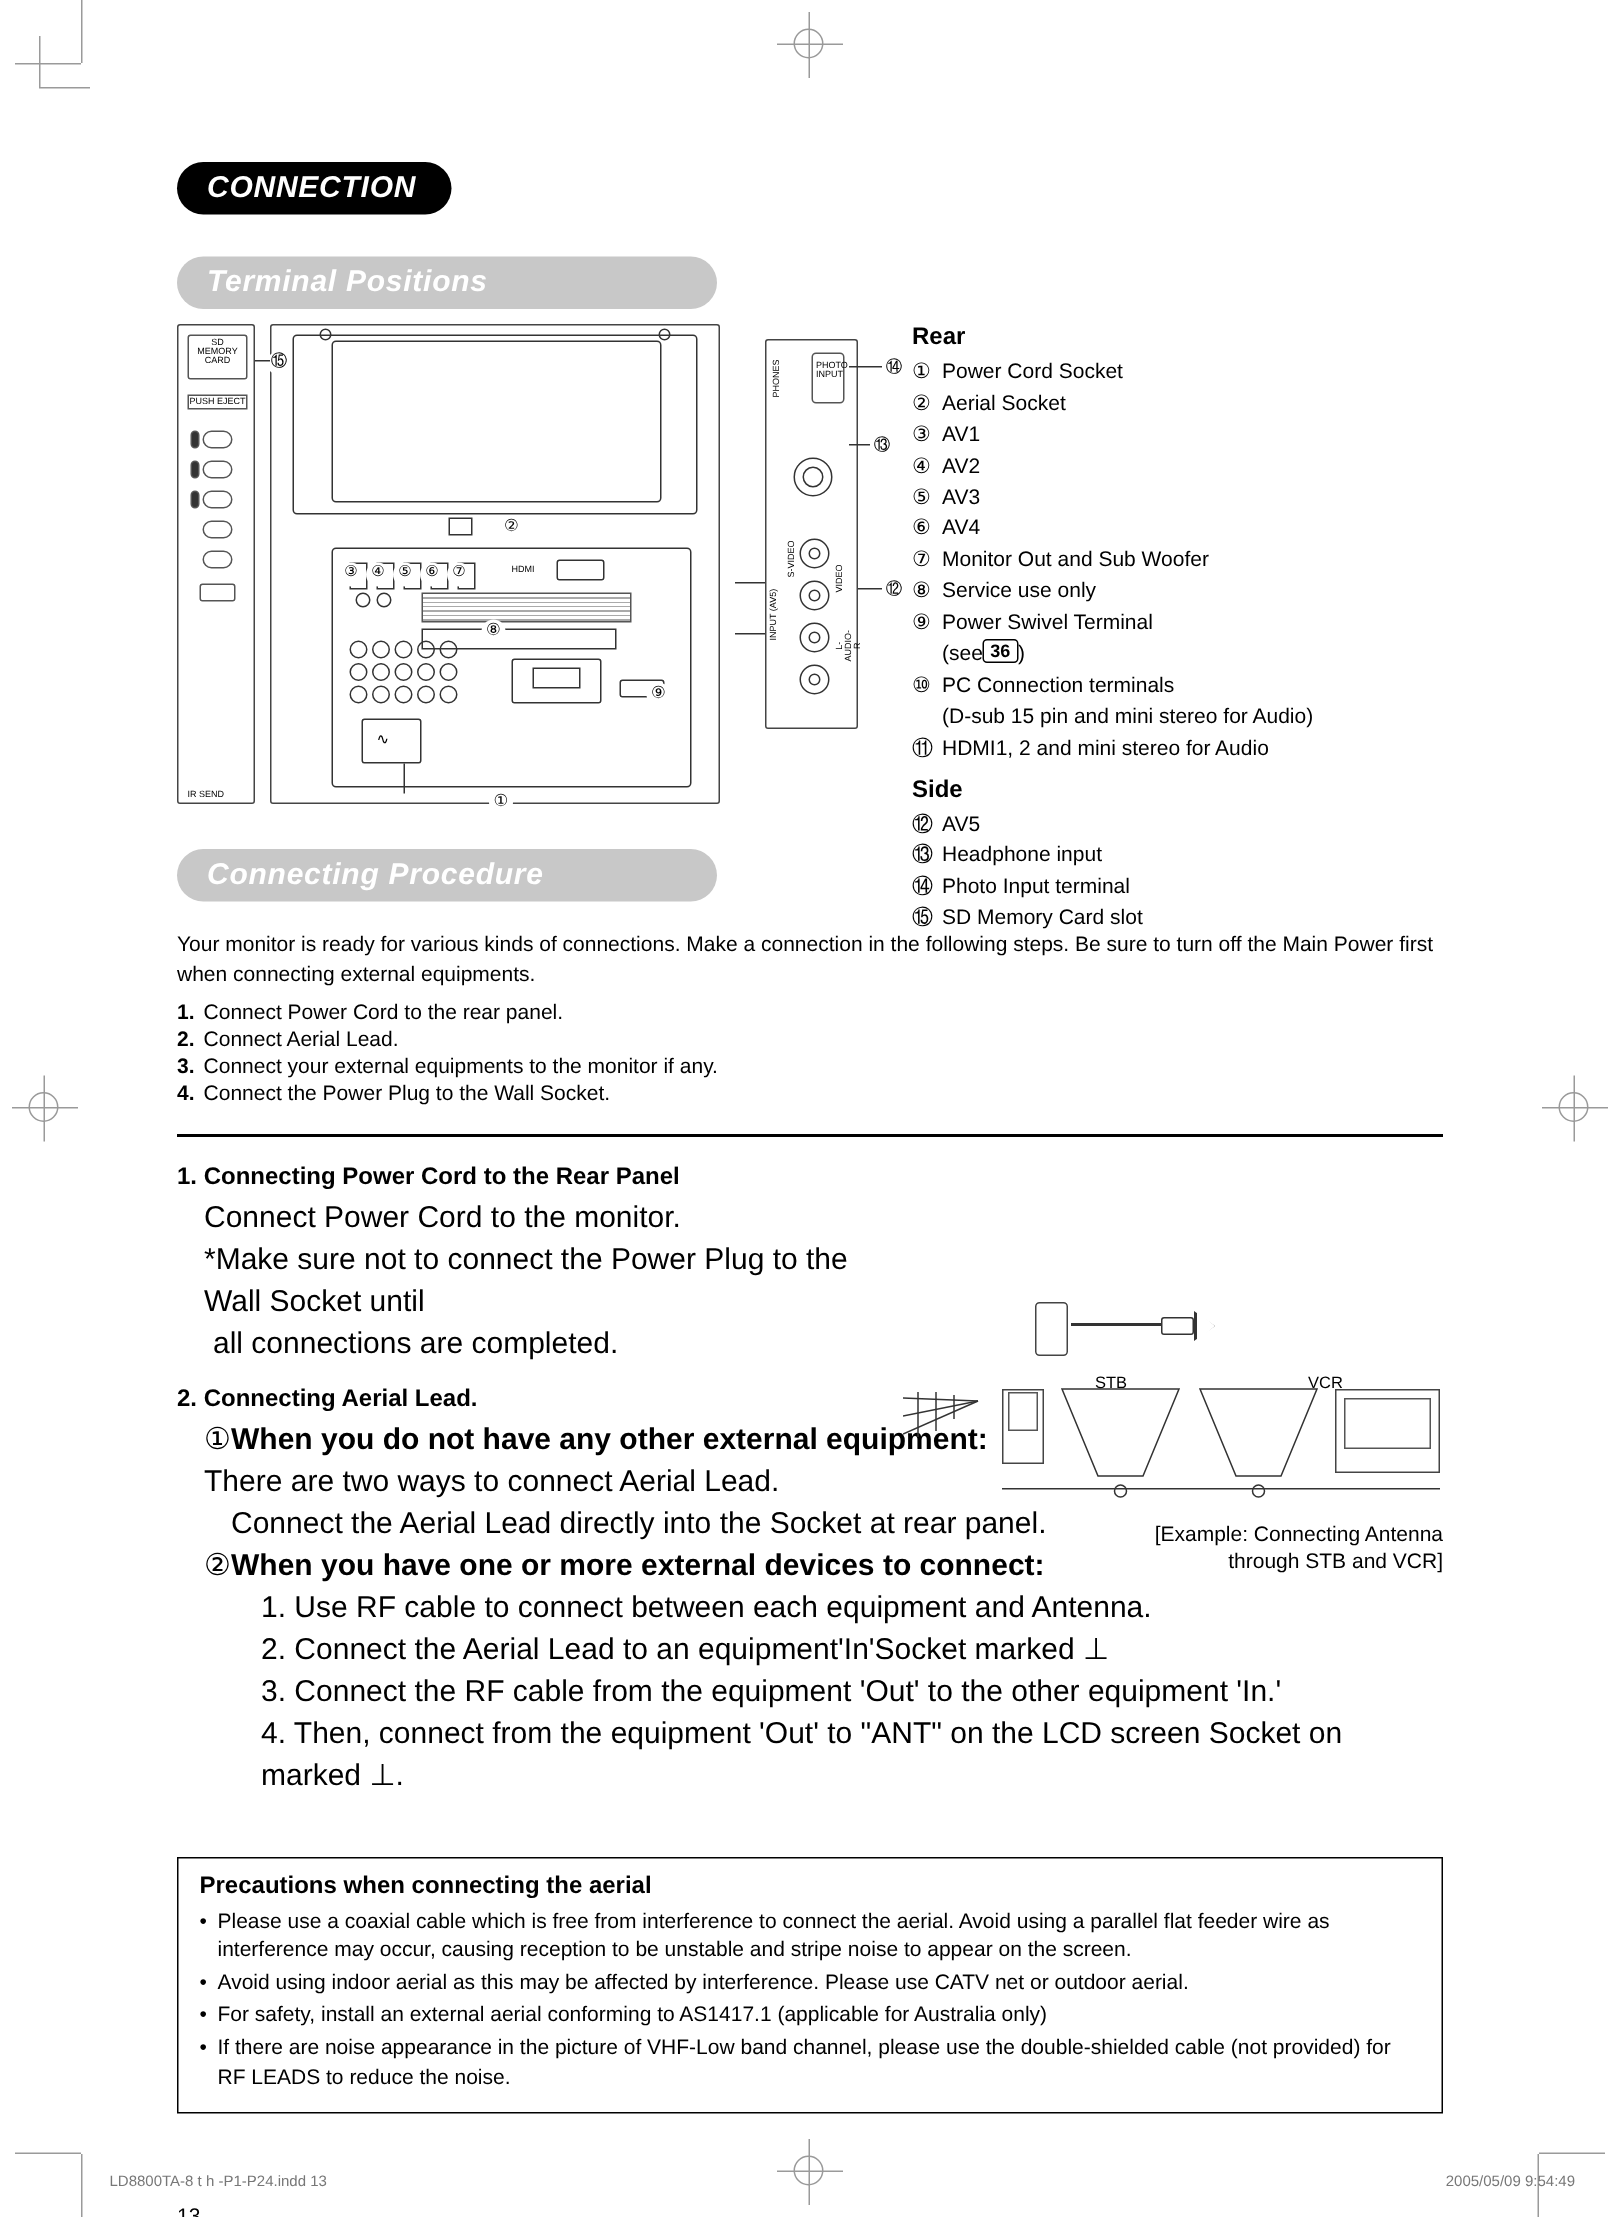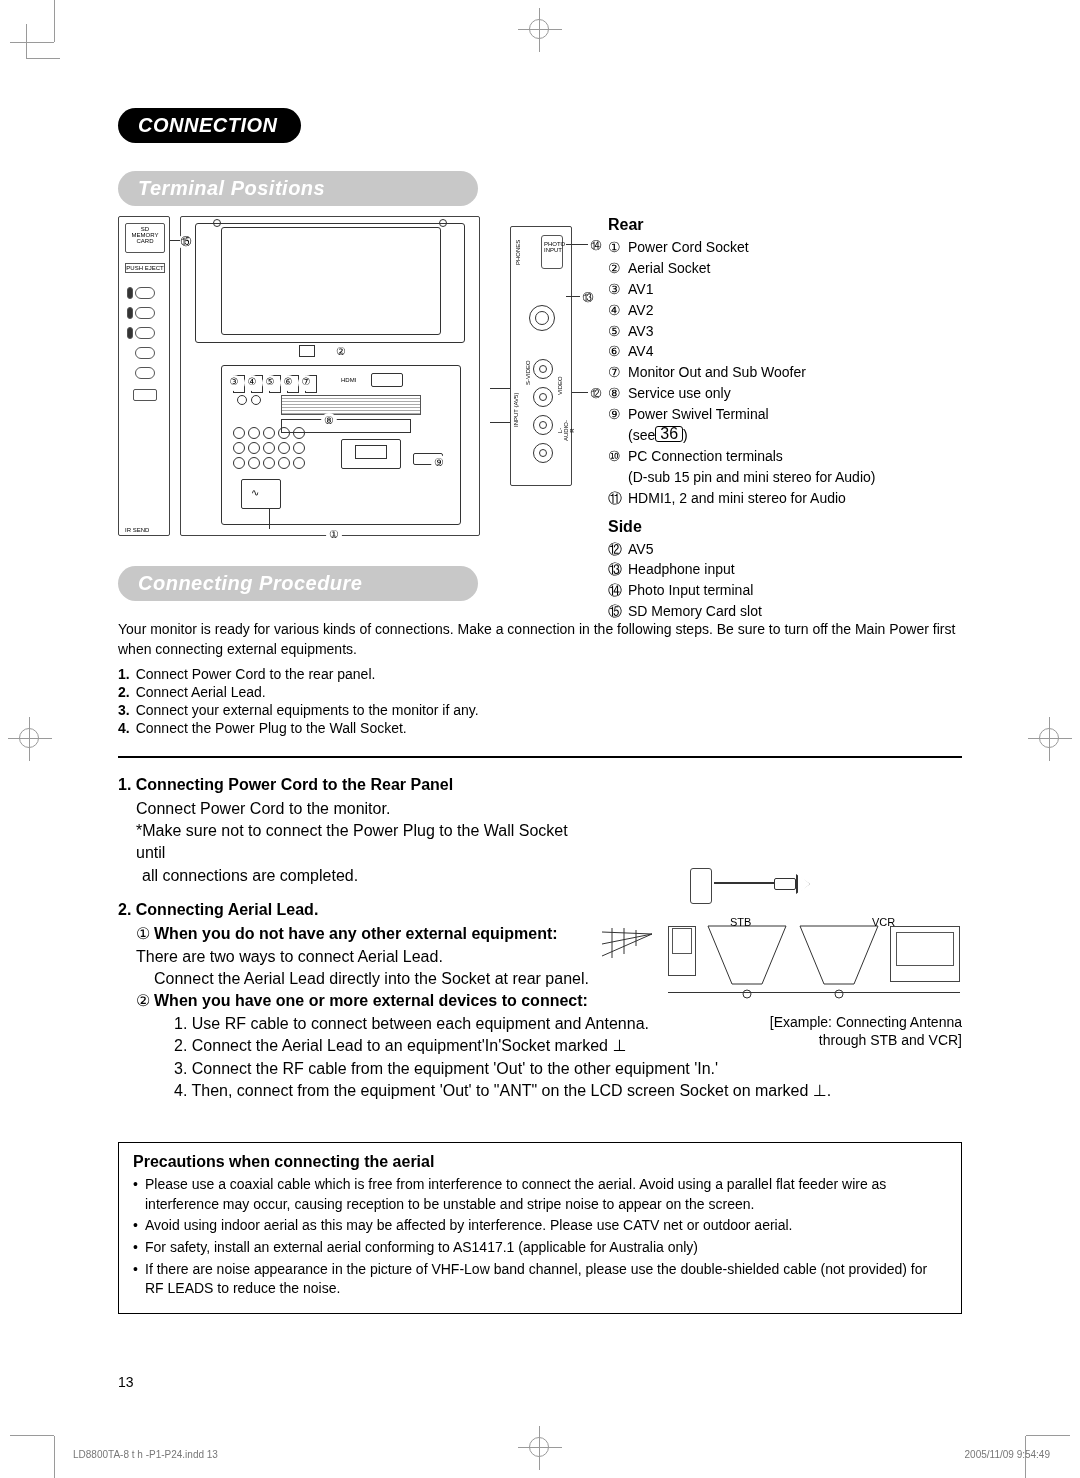--- a/index.html
+++ b/index.html
@@ -58,31 +58,31 @@
 
   .callout { position: absolute; font-size: 11px; width: 16px; height: 16px; border: 1px solid #000; border-radius: 50%; text-align: center; line-height: 14px; background: #fff; }
   .leader { position: absolute; background: #333; }
 
   .rear-screen { position: absolute; border: 1.5px solid #333; border-radius: 3px; }
 
   .legend { position: absolute; left: 490px; top: 0; width: 354px; font-size: 14px; }
   .legend h4 { font-weight: bold; font-size: 16px; margin-bottom: 4px; }
   .legend ul { list-style: none; }
   .legend li { display: flex; align-items: flex-start; margin-bottom: 2px; line-height: 1.35; }
-  .legend .see-box { display: inline-block; border: 1px solid #000; border-radius: 3px; padding: 0 4px; font-weight: normal; font-size: 16px; line-height: 14px; }
+  .legend .see-box { display: inline-block; border: 1px solid #000; border-radius: 3px; padding: 0 4px; font-weight: bold; font-size: 12px; line-height: 14px; }
 
   .intro { margin-top: 18px; font-size: 14px; line-height: 1.45; }
   ol.steps { list-style: none; margin-top: 6px; }
   ol.steps li::before { content: attr(data-num) "."; font-weight: bold; margin-right: 6px; }
   ol.steps li { margin: 2px 0; }
 
   hr.rule { border: none; border-top: 2px solid #000; margin: 20px 0 18px; }
 
   .subsection-title { font-weight: bold; font-size: 16px; margin-bottom: 4px; }
-  .subsection .body { font-size: 16px; line-height: 1.4; }
+  .subsection .body { font-size: 20px; line-height: 1.4; }
   .subsection .indent1 { padding-left: 18px; }
   .subsection .indent2 { padding-left: 56px; }
   .subsection .indent3 { padding-left: 36px; }
   .bold { font-weight: bold; }
 
   .right-diag { position: absolute; right: 0; top: 760px; width: 360px; height: 200px; }
   .right-diag .box { border: 1px solid #444; position: absolute; background: #fff; }
   .right-diag .lbl { position: absolute; font-size: 11px; }
   .right-diag .caption { position: absolute; font-size: 14px; text-align: right; right: 0; }
 
@@ -459,16 +459,16 @@
         <li>If there are noise appearance in the picture of VHF-Low band channel, please use the double-shielded cable (not provided) for RF LEADS to reduce the noise.</li>
       </ul>
     </div>
 
     <div class="page-num" style="position:relative;bottom:auto;margin-top:60px;">13</div>
 
   </div>
 
   <div class="footer">
     <span class="item">LD8800TA-8 t h -P1-P24.indd   13</span>
-    <span class="item">2005/11/09   9:54:49</span>
+    <span class="item">2005/05/09   9:54:49</span>
   </div>
 
 </div>
 
 </body></html>

